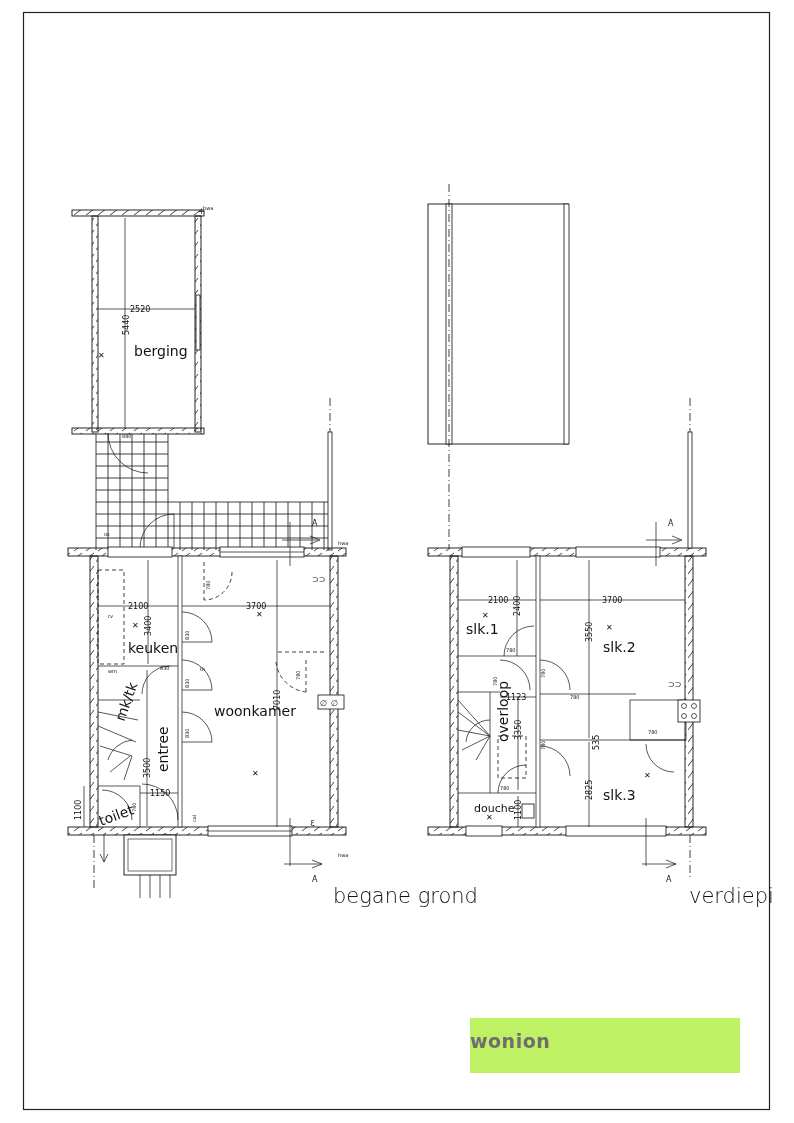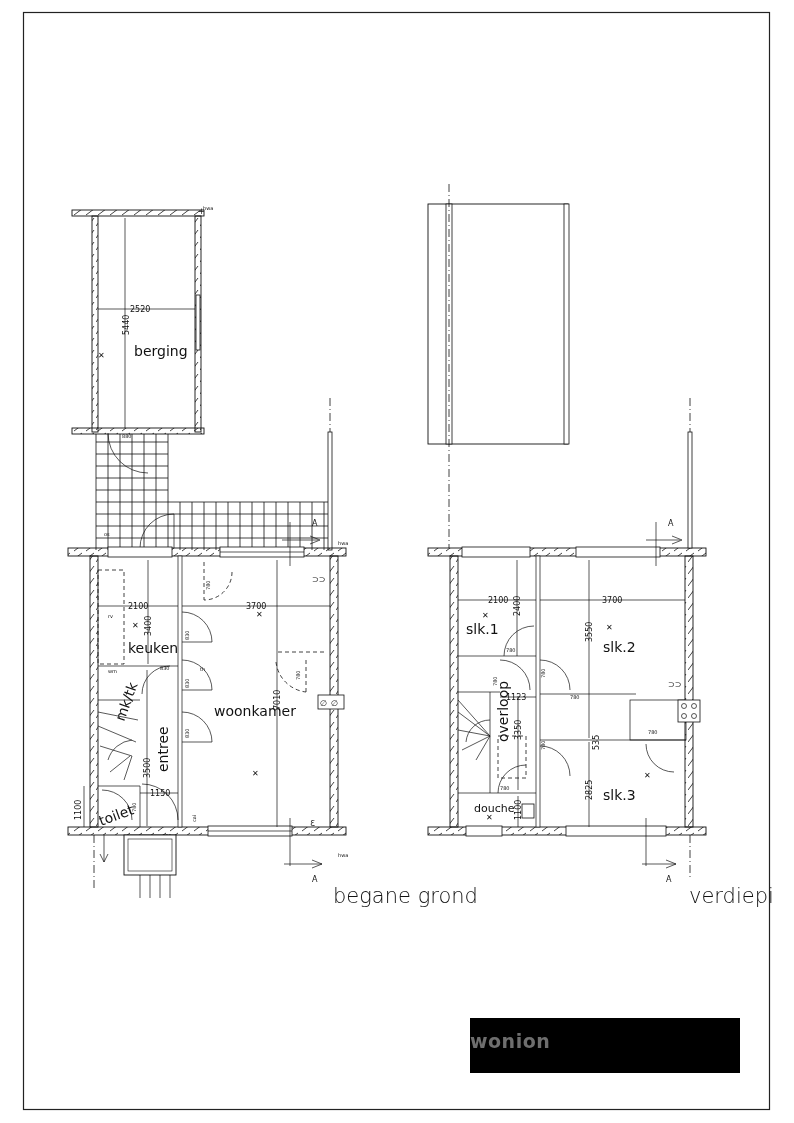--- a/index.html
+++ b/index.html
@@ -7,21 +7,21 @@
   #sheet { position:absolute; left:0; top:0; width:794px; height:1123px; }
   svg text { font-family:"DejaVu Sans", sans-serif; fill:#111; }
   .room { font-size:14px; }
   .dim { font-size:8px; }
   .small { font-size:5px; }
   .title { font-size:21px; font-weight:300; }
   .thin { stroke:#111; stroke-width:0.7; fill:none; }
   .dash { stroke:#111; stroke-width:0.8; fill:none; stroke-dasharray:4 3; }
   .dashdot { stroke:#111; stroke-width:0.8; fill:none; stroke-dasharray:8 3 1 3; }
   .grid line { stroke:#111; stroke-width:0.8; }
-  #logo { position:absolute; left:470px; top:1018px; width:270px; height:55px; background:#000000; }
+  #logo { position:absolute; left:470px; top:1018px; width:270px; height:55px; background:#bef264; }
   #logo-text { position:absolute; left:0; top:12px; font-family:"DejaVu Sans", sans-serif; font-weight:bold; font-size:19px; color:#6e6e6e; letter-spacing:0.5px; }
 </style>
 </head>
 <body>
 
 <div id="sheet">
 <svg width="794" height="1123" viewBox="0 0 794 1123" xmlns="http://www.w3.org/2000/svg">
   <defs>
     <pattern id="hatchV" patternUnits="userSpaceOnUse" width="8" height="12" patternTransform="rotate(0)">
       <line x1="0" y1="10" x2="6" y2="2" stroke="#111" stroke-width="0.8"></line>

